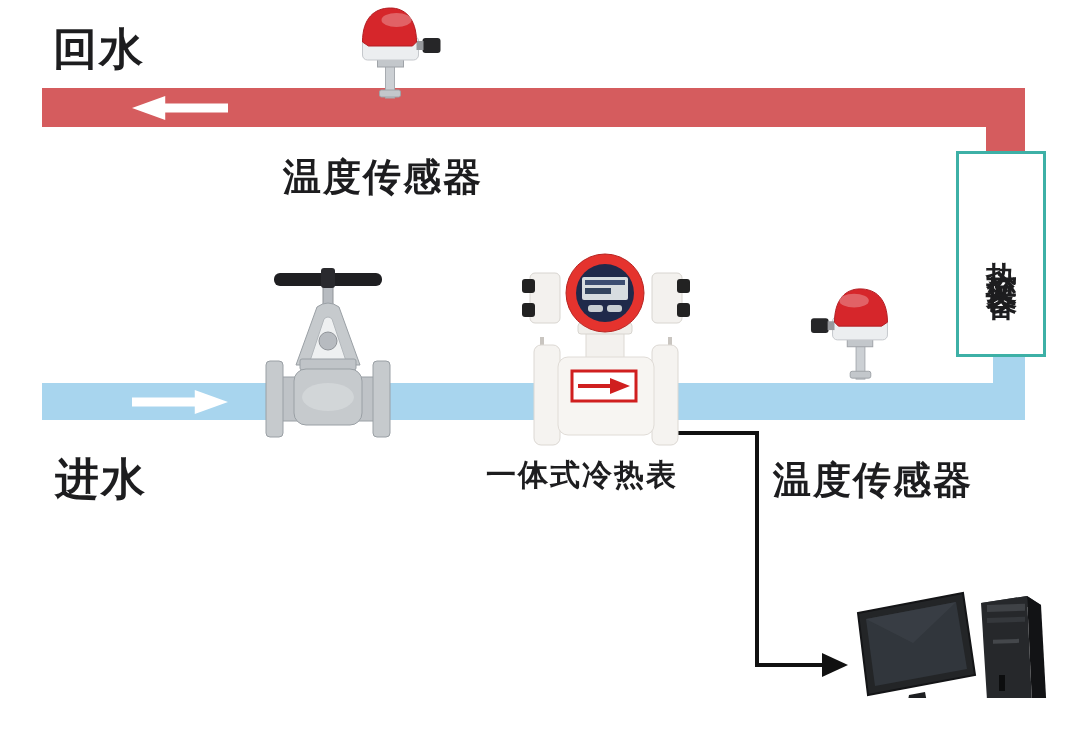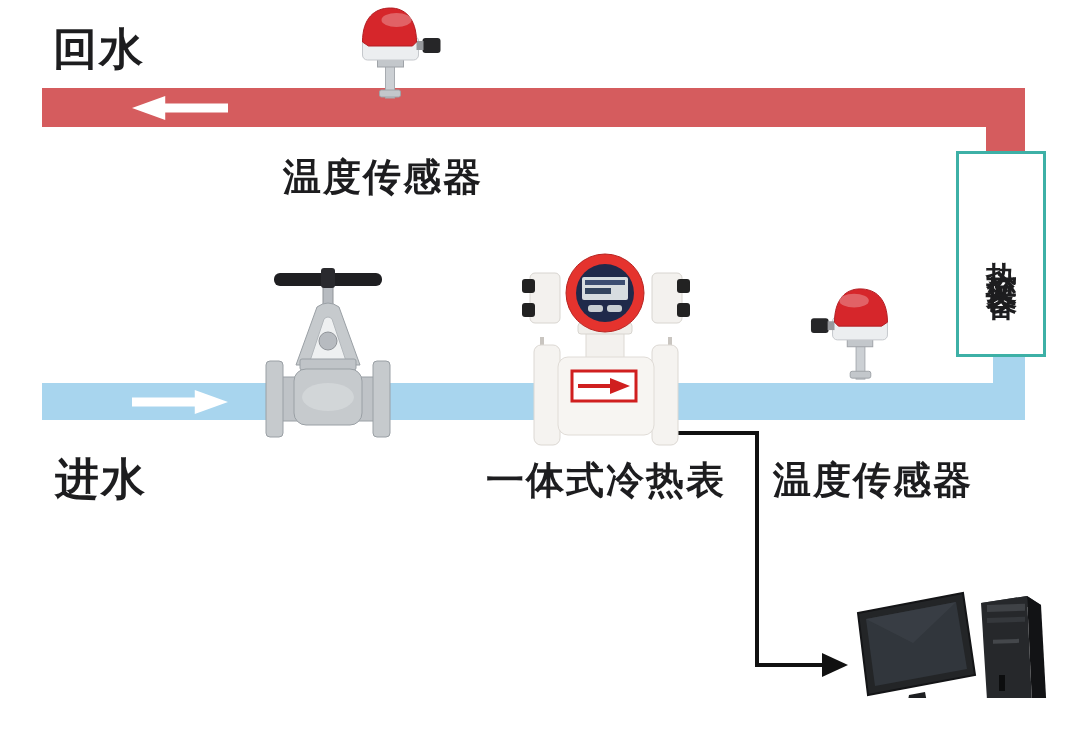--- a/index.html
+++ b/index.html
@@ -156,18 +156,18 @@
     <ellipse cx="144" cy="156" rx="6" ry="3" fill="#4a4d51" opacity="0.7"></ellipse>
   </svg>
 
   <div class="abs label" style="left:53px;top:20px;font-size:44px;">回水</div>
 
   <div class="abs label" style="left:283px;top:152px;font-size:38px;">温度传感器</div>
 
   <div class="abs label" style="left:55px;top:450px;font-size:44px;">进水</div>
 
 
-  <div class="abs label" style="left:486px;top:455px;font-size:38px;">一体式冷热表</div>
+  <div class="abs label" style="left:486px;top:455px;font-size:30px;">一体式冷热表</div>
 
   <div class="abs label" style="left:773px;top:455px;font-size:38px;">温度传感器</div>
 
 
 </div>
 
 </body></html>

